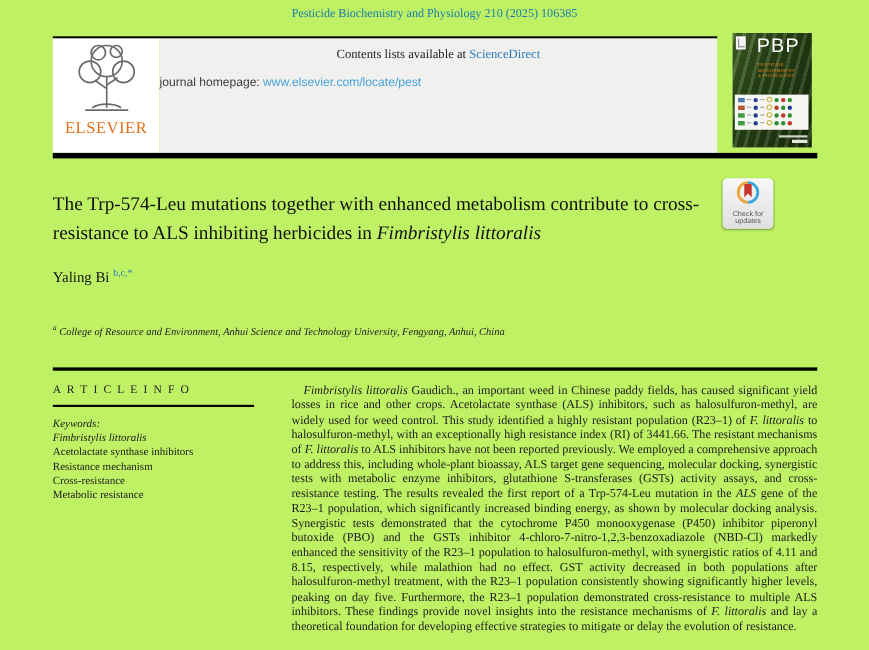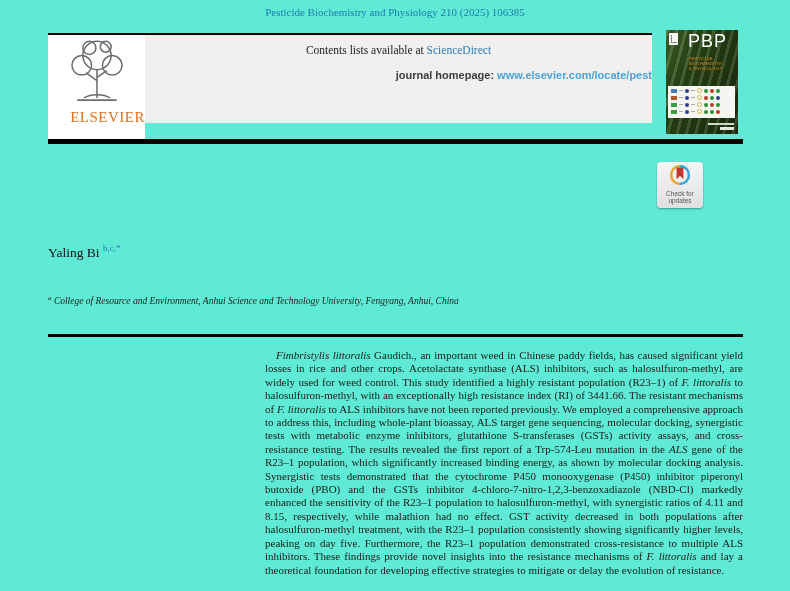--- a/index.html
+++ b/index.html
@@ -1,33 +1,33 @@
 <!DOCTYPE html>
 <html><head>
 <meta charset="utf-8">
 <style>
   html,body{margin:0;padding:0;background:#fff;}
-  .page{position:relative;width:790px;height:591px;background:#5eead4;
+  .page{position:relative;width:790px;height:591px;background:#bef264;
         font-family:"Liberation Serif",serif;color:#1a1a1a;overflow:hidden;}
 
   .journal-ref{position:absolute;top:6px;left:0;right:0;text-align:center;
                font-size:11px;color:#1d7bad;}
 
   
   .header{position:absolute;left:48px;top:33px;width:695px;height:111px;}
   .header-topline{position:absolute;left:0;top:0;width:604px;height:2px;background:#000;}
-  .logo-block{position:absolute;left:0;top:2px;width:97px;height:104px;background:#fff;text-align:right;}
+  .logo-block{position:absolute;left:0;top:2px;width:97px;height:104px;background:#fff;text-align:center;}
   .tree-svg{display:block;margin:2px auto 0 auto;}
   .elsevier-text{font-size:15px;color:#e2701a;letter-spacing:0.5px;margin-top:-2px;}
-  .journal-box{position:absolute;left:97px;top:2px;width:507px;height:88px;background:#f0f0ee;}
+  .journal-box{position:absolute;left:97px;top:2px;width:507px;height:108px;background:#f0f0ee;}
   .contents-line{margin-top:9px;text-align:center;font-size:11.5px;color:#222;}
   .link-sd{color:#2b7bb9;text-decoration:none;}
   .journal-title{text-align:center;font-size:21px;margin-top:11px;color:#111;}
-  .homepage-line{text-align:right;font-family:"Liberation Sans",sans-serif;
-                 font-size:11px;margin-top:13px;color:#3c3c3c;font-weight:bold;padding-left:24px;}
+  .homepage-line{text-align:left;font-family:"Liberation Sans",sans-serif;
+                 font-size:11px;margin-top:13px;color:#3c3c3c;font-weight:normal;}
   .link-home{color:#4aa3dc;text-decoration:none;}
   .thick-rule-hdr{position:absolute;left:0;top:106px;width:695px;height:5px;background:#000;}
 
   
   .cover{position:absolute;left:618px;top:-3px;width:72px;height:104px;overflow:hidden;
          background:linear-gradient(115deg,#4a6a2a 0%,#2c4a18 35%,#1b300e 100%);}
   .cover:before{content:"";position:absolute;inset:0;
          background:repeating-linear-gradient(105deg,rgba(255,255,255,0.10) 0 3px,rgba(0,0,0,0.18) 3px 9px);}
   .cover-logo{position:absolute;left:3px;top:3px;width:9px;height:12px;background:#f5f5f5;}
   .cover-logo span{display:block;margin:2px auto 0 auto;width:5px;height:7px;
@@ -165,20 +165,21 @@
             <span class="dot" style="background:#bf3a2b"></span>
         </div>
       </div>
       <div class="cover-bar1"></div>
       <div class="cover-bar2"></div>
     </div>
 
     <div class="thick-rule-hdr"></div>
   </div>
 
+  <div class="title-block"><span>The Trp-574-Leu mutations together with enhanced metabolism contribute to cross-resistance to ALS inhibiting herbicides in </span><span class="seg-i">Fimbristylis littoralis</span></div>
 
   <div class="check-badge">
     <svg width="22" height="22" viewBox="0 0 26 26">
       <path d="M13 2.5 A10.5 10.5 0 0 0 13 23.5" stroke="#e9a63a" stroke-width="3" fill="none"></path>
       <path d="M13 2.5 A10.5 10.5 0 0 1 13 23.5" stroke="#3aa7dc" stroke-width="3" fill="none"></path>
       <path d="M9 4 h8 v14 l-4 -4 l-4 4 z" fill="#c5352c"></path>
     </svg>
     <div class="badge-text">Check for</div>
     <div class="badge-text">updates</div>
   </div>
@@ -186,18 +187,28 @@
   <div class="authors">
     <div><span>Yaling Bi </span><sup>b,c,*</sup></div>
   </div>
 
   <div class="affiliations">
     <div><sup>a</sup><span> College of Resource and Environment, Anhui Science and Technology University, Fengyang, Anhui, China</span></div>
   </div>
 
   <div class="mid-rule"></div>
 
+  <div class="info-col">
+    <div class="info-heading">A R T I C L E  I N F O</div>
+    <div class="info-rule"></div>
+    <div class="kw-label">Keywords:</div>
+    <div class="kw-item it">Fimbristylis littoralis</div>
+    <div class="kw-item">Acetolactate synthase inhibitors</div>
+    <div class="kw-item">Resistance mechanism</div>
+    <div class="kw-item">Cross-resistance</div>
+    <div class="kw-item">Metabolic resistance</div>
+  </div>
 
   <div class="abstract-col">
     <div class="abstract-text"><span class="seg-i">Fimbristylis littoralis</span><span> Gaudich., an important weed in Chinese paddy fields, has caused significant yield losses in rice and other crops. Acetolactate synthase (ALS) inhibitors, such as halosulfuron-methyl, are widely used for weed control. This study identified a highly resistant population (R23–1) of </span><span class="seg-i">F. littoralis</span><span> to halosulfuron-methyl, with an exceptionally high resistance index (RI) of 3441.66. The resistant mechanisms of </span><span class="seg-i">F. littoralis</span><span> to ALS inhibitors have not been reported previously. We employed a comprehensive approach to address this, including whole-plant bioassay, ALS target gene sequencing, molecular docking, synergistic tests with metabolic enzyme inhibitors, glutathione S-transferases (GSTs) activity assays, and cross-resistance testing. The results revealed the first report of a Trp-574-Leu mutation in the </span><span class="seg-i">ALS</span><span> gene of the R23–1 population, which significantly increased binding energy, as shown by molecular docking analysis. Synergistic tests demonstrated that the cytochrome P450 monooxygenase (P450) inhibitor piperonyl butoxide (PBO) and the GSTs inhibitor 4-chloro-7-nitro-1,2,3-benzoxadiazole (NBD-Cl) markedly enhanced the sensitivity of the R23–1 population to halosulfuron-methyl, with synergistic ratios of 4.11 and 8.15, respectively, while malathion had no effect. GST activity decreased in both populations after halosulfuron-methyl treatment, with the R23–1 population consistently showing significantly higher levels, peaking on day five. Furthermore, the R23–1 population demonstrated cross-resistance to multiple ALS inhibitors. These findings provide novel insights into the resistance mechanisms of </span><span class="seg-i">F. littoralis</span><span> and lay a theoretical foundation for developing effective strategies to mitigate or delay the evolution of resistance.</span></div>
   </div>
 
 </div>
 
 </body></html>

